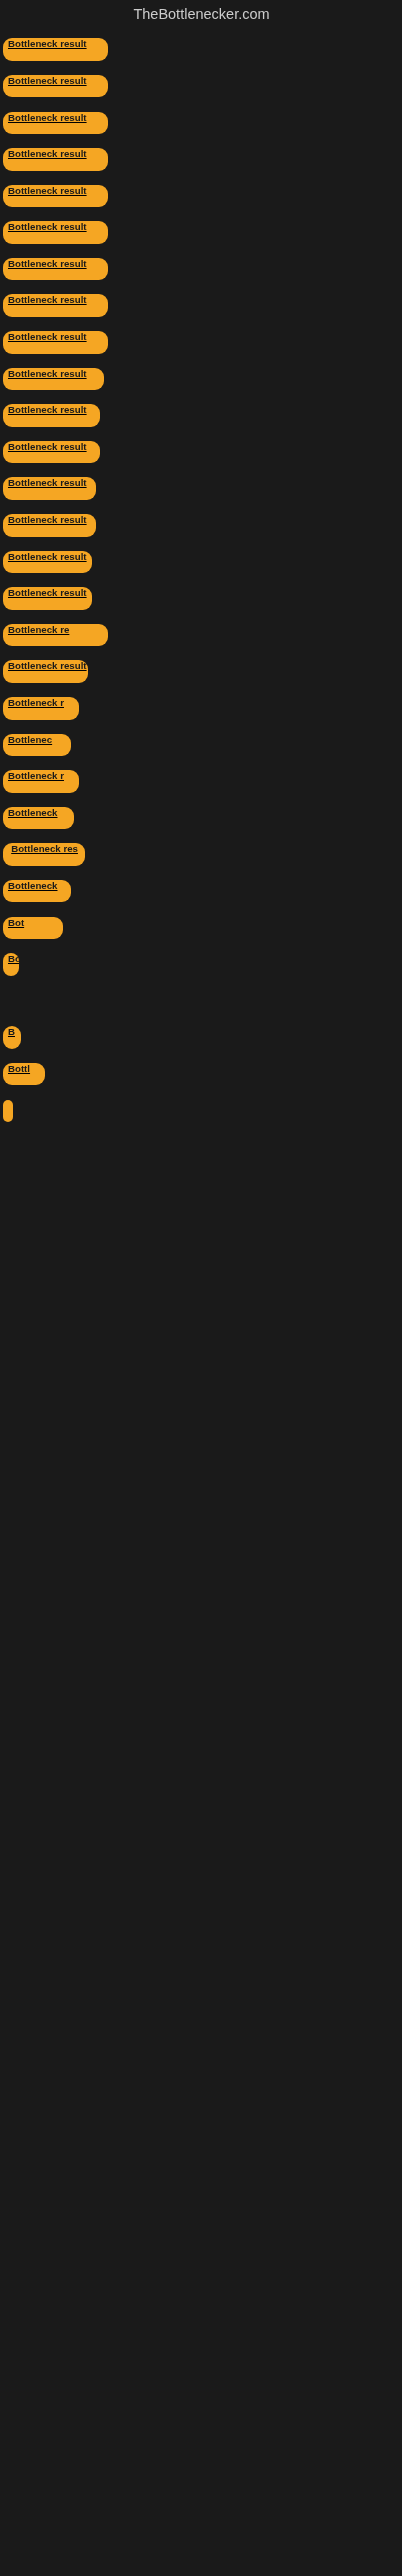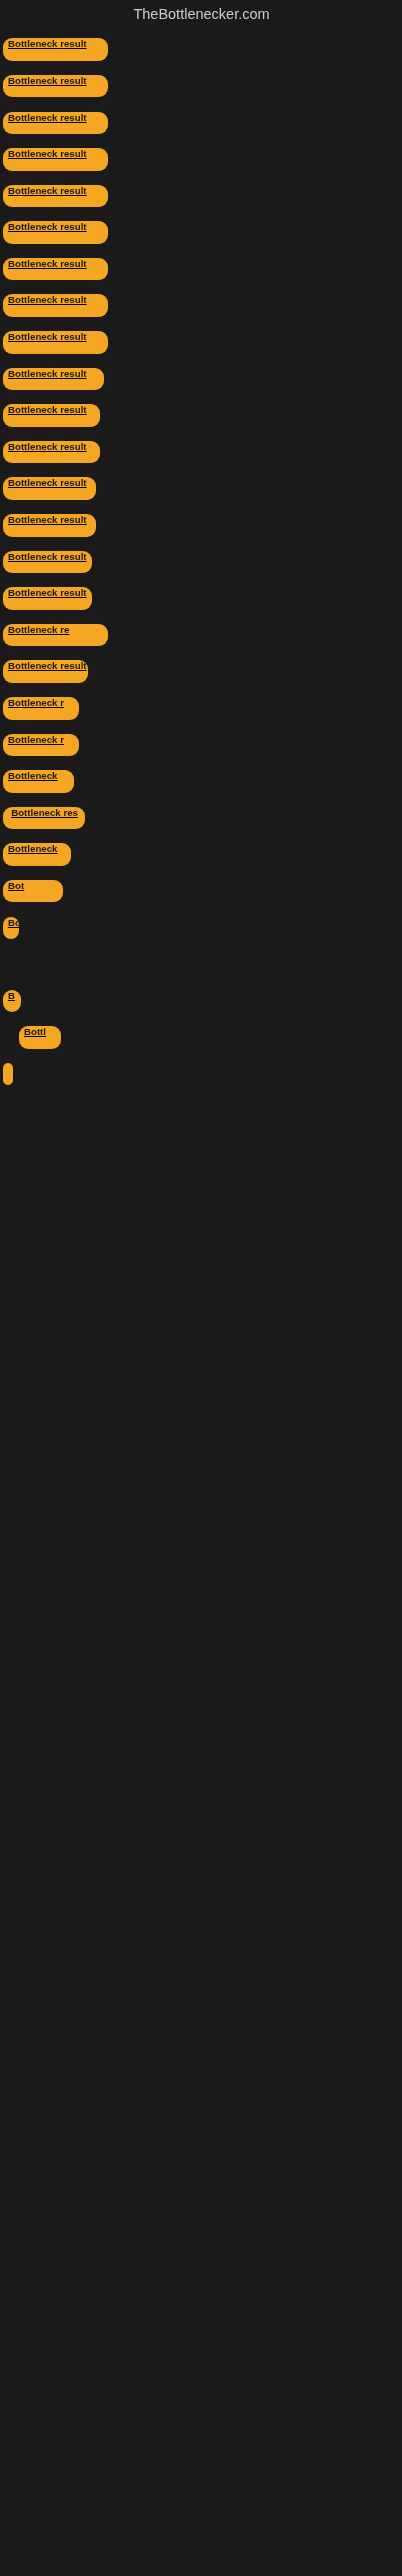--- a/index.html
+++ b/index.html
@@ -151,20 +151,25 @@
       <div class="result-bar" style="width: 85px;">
         <span>Bottleneck result</span>
       </div>
     </div>
     <div class="result-row">
       <div class="result-bar" style="width: 76px;">
         <span>Bottleneck r</span>
       </div>
     </div>
     <div class="result-row">
+      <div class="result-bar" style="width: 68px;">
+        <span>Bottlenec</span>
+      </div>
+    </div>
+    <div class="result-row">
       <div class="result-bar" style="width: 76px;">
         <span>Bottleneck r</span>
       </div>
     </div>
     <div class="result-row">
       <div class="result-bar" style="width: 71px;">
         <span>Bottleneck</span>
       </div>
     </div>
     <div class="result-row">
@@ -187,21 +192,21 @@
         <span>Bo</span>
       </div>
     </div>
     <div class="result-row"></div>
     <div class="result-row">
       <div class="result-bar" style="width: 17.7px;">
         <span>B</span>
       </div>
     </div>
     <div class="result-row">
-      <div class="result-bar" style="width: 42px; margin-left: 16px;">
+      <div class="result-bar" style="width: 42px;">
         <span>Bottl</span>
       </div>
     </div>
     <div class="result-row">
       <div class="result-bar" style="width: 6.4px;">
         <span></span>
       </div>
     </div>
     <div class="result-row"></div>
     <div class="result-row"></div>

